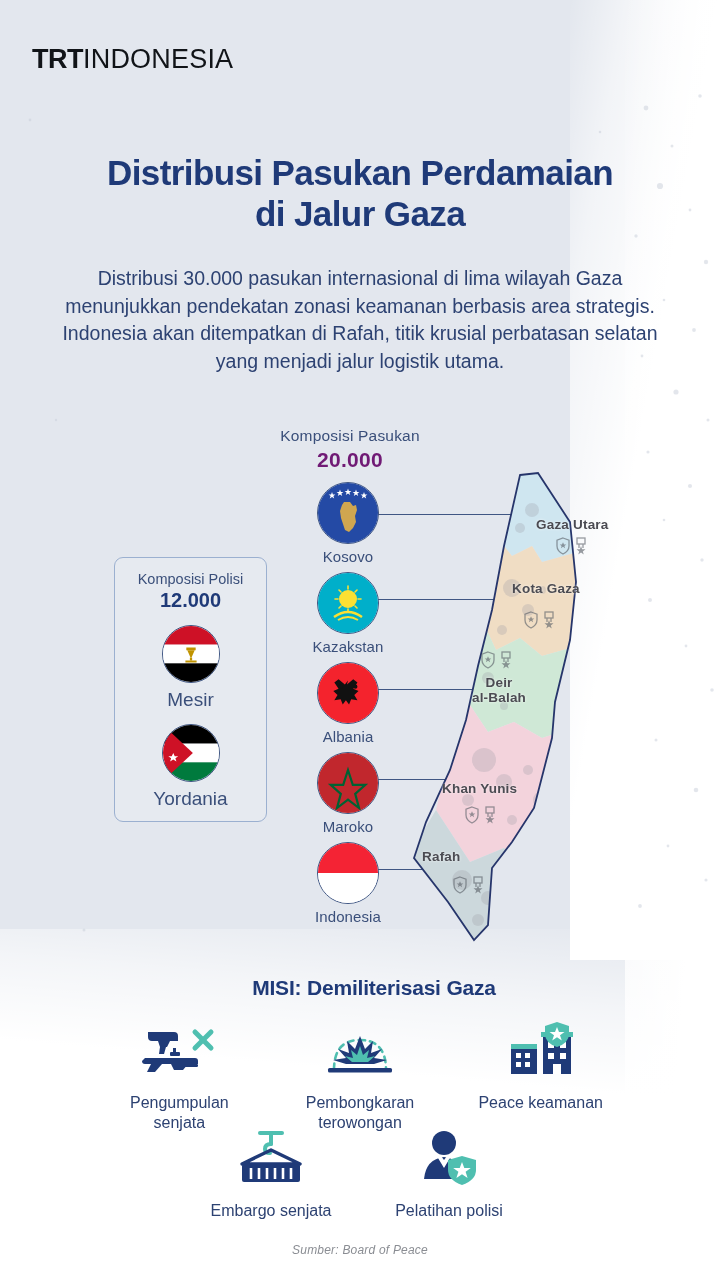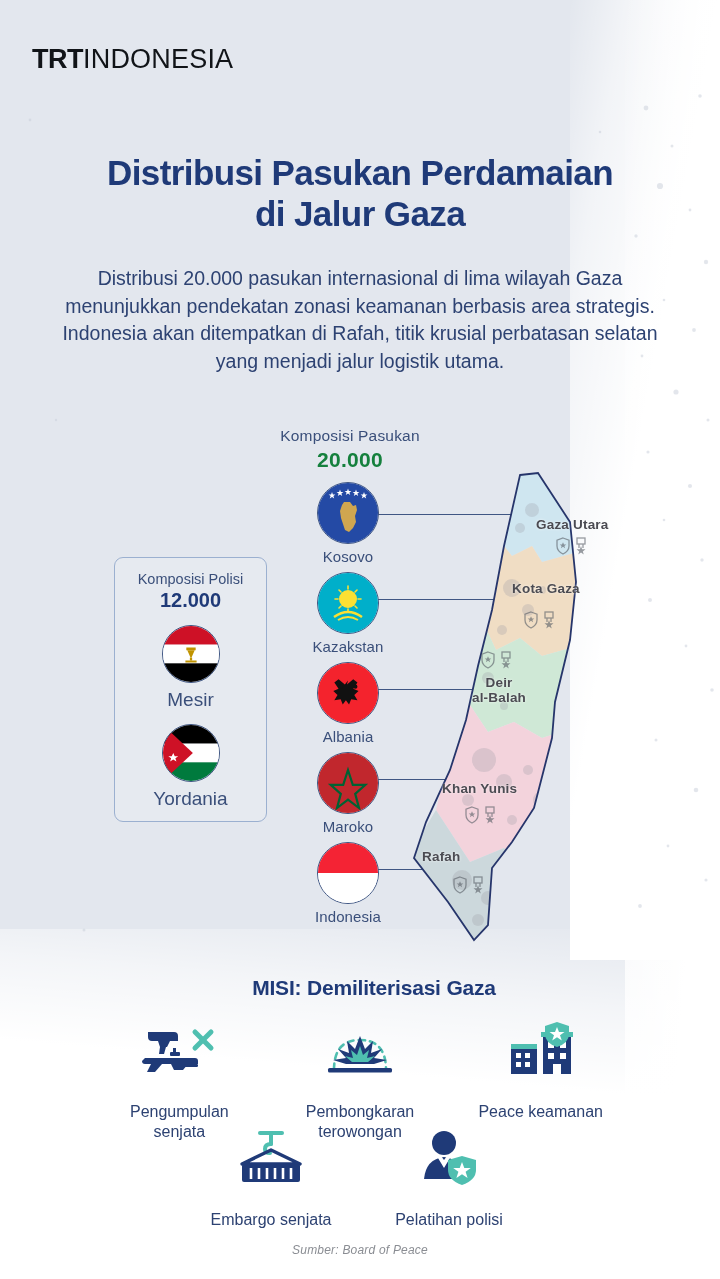--- a/index.html
+++ b/index.html
@@ -51,21 +51,21 @@
     position: absolute; left: 40px; top: 265px; width: 640px;
     text-align: center; color: #2d4272; font-size: 19.5px;
     line-height: 1.42; font-weight: 400;
   }
 
   
   .troops-head {
     position: absolute; left: 210px; top: 427px; width: 280px; text-align: center;
   }
   .troops-head .lbl { font-size: 15.5px; color: #3a4f7a; letter-spacing: .2px; }
-  .troops-head .num { font-size: 21px; color: #15803d; font-weight: 700; margin-top: 3px; letter-spacing: .3px; }
+  .troops-head .num { font-size: 21px; color: #701a75; font-weight: 700; margin-top: 3px; letter-spacing: .3px; }
 
   
   .police-box {
     position: absolute; left: 114px; top: 557px; width: 153px; height: 265px;
     border: 1.6px solid #9bb0d0; border-radius: 9px; background: rgba(255,255,255,0.12);
     text-align: center; padding-top: 13px;
   }
   .police-box .lbl { font-size: 14.5px; color: #3a4f7a; }
   .police-box .num { font-size: 20px; color: #1f3a78; font-weight: 700; margin-top: 2px; }
   .police-flag { margin-top: 13px; }
@@ -103,21 +103,21 @@
   .mission-title {
     position: absolute; left: 0; top: 976px; width: 720px; text-align: center;
     font-size: 21px; font-weight: 700; color: #1f3a78; letter-spacing: -.2px; padding-left: 28px;
   }
   .mrow { position: absolute; display: flex; justify-content: center; }
   .mrow.r1 { left: 110px; top: 1022px; width: 500px; gap: 42px; }
   .mrow.r2 { left: 190px; top: 1130px; width: 340px; gap: 26px; }
   .mitem { width: 152px; text-align: center; }
   .mitem .ico { height: 56px; display: flex; align-items: flex-end; justify-content: center; }
   .mitem .cap {
-    margin-top: 24px; font-size: 16px; color: #2d4272; line-height: 1.22;
+    margin-top: 15px; font-size: 16px; color: #2d4272; line-height: 1.22;
   }
 
   .source {
     position: absolute; left: 0; top: 1243px; width: 720px; text-align: center;
     font-size: 12px; font-style: italic; color: #8a8d93; letter-spacing: .2px;
   }
 </style>
 </head>
 <body>
 
@@ -162,21 +162,21 @@
 
   <div class="logo">
     <span class="b">TRT</span><span class="n">INDONESIA</span>
   </div>
 
   <div class="title">
     <div>Distribusi Pasukan Perdamaian</div>
     <div>di Jalur Gaza</div>
   </div>
 
-  <div class="subtitle">Distribusi 20.000 pasukan internasional di lima wilayah Gaza menunjukkan pendekatan zonasi keamanan berbasis area strategis. Indonesia akan ditempatkan di Rafah, titik krusial perbatasan selatan yang menjadi jalur logistik utama.</div>
+  <div class="subtitle">Distribusi 30.000 pasukan internasional di lima wilayah Gaza menunjukkan pendekatan zonasi keamanan berbasis area strategis. Indonesia akan ditempatkan di Rafah, titik krusial perbatasan selatan yang menjadi jalur logistik utama.</div>
 
   <div class="troops-head">
     <div class="lbl">Komposisi Pasukan</div>
     <div class="num">20.000</div>
   </div>
 
   <div class="police-box">
     <div class="lbl">Komposisi Polisi</div>
     <div class="num">12.000</div>
 

